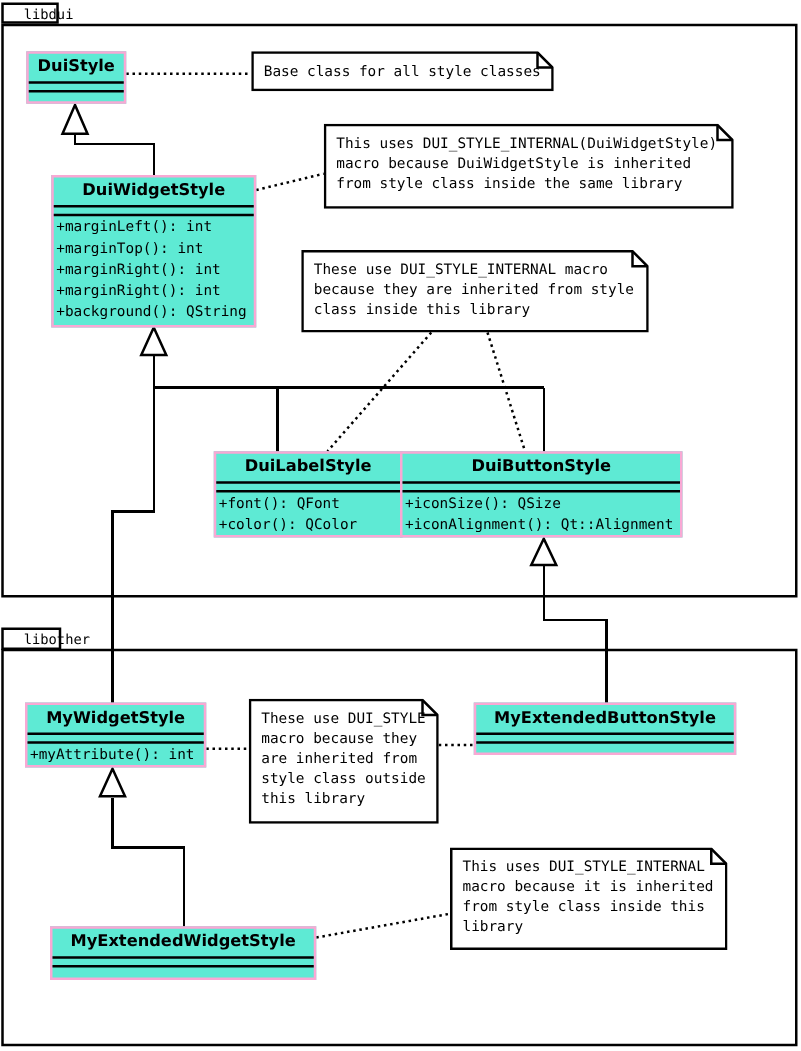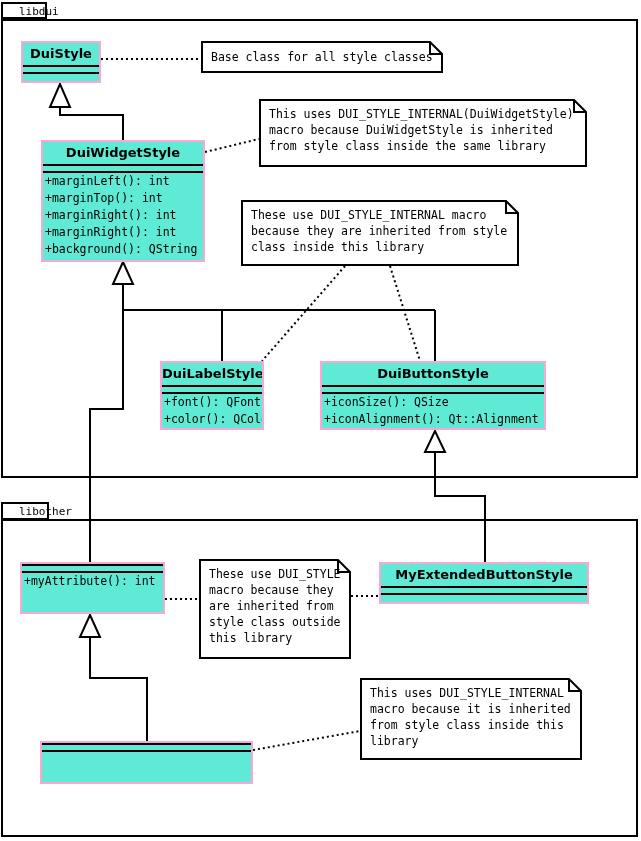--- a/index.html
+++ b/index.html
@@ -77,52 +77,54 @@
     <div class="uml-cmp"></div>
     <div class="uml-ops">
       <div class="uml-op">+marginLeft(): int</div>
       <div class="uml-op">+marginTop(): int</div>
       <div class="uml-op">+marginRight(): int</div>
       <div class="uml-op">+marginRight(): int</div>
       <div class="uml-op">+background(): QString</div>
     </div>
   </div>
 
-  <div class="uml-class" style="left:160px;top:361px;width:104px;height:69px">
+  <div class="uml-class" style="left:171px;top:361px;width:151px;height:69px">
     <div class="uml-title">DuiLabelStyle</div>
     <div class="uml-cmp"></div>
     <div class="uml-ops">
       <div class="uml-op">+font(): QFont</div>
       <div class="uml-op">+color(): QColor</div>
     </div>
   </div>
 
   <div class="uml-class" style="left:320px;top:361px;width:226px;height:69px">
     <div class="uml-title">DuiButtonStyle</div>
     <div class="uml-cmp"></div>
     <div class="uml-ops">
       <div class="uml-op">+iconSize(): QSize</div>
       <div class="uml-op">+iconAlignment(): Qt::Alignment</div>
     </div>
   </div>
 
   <div class="uml-class" style="left:20px;top:562px;width:145px;height:52px">
+    <div class="uml-title">MyWidgetStyle</div>
     <div class="uml-cmp"></div>
     <div class="uml-ops">
       <div class="uml-op">+myAttribute(): int</div>
     </div>
   </div>
 
   <div class="uml-class" style="left:379px;top:562px;width:210px;height:42px">
     <div class="uml-title">MyExtendedButtonStyle</div>
     <div class="uml-cmp"></div>
     <div class="uml-cmp"></div>
   </div>
 
   <div class="uml-class" style="left:40px;top:741px;width:213px;height:43px">
+    <div class="uml-title">MyExtendedWidgetStyle</div>
     <div class="uml-cmp"></div>
     <div class="uml-cmp"></div>
   </div>
 
   <div class="note" style="left:201px;top:41px;width:242px;height:32px">
       <svg width="242" height="32" class="note-shape">
         <path d="M1,1 H229 L241,13 V31 H1 Z" fill="#ffffff" stroke="#000000" stroke-width="2"></path>
         <path d="M229,1 V13 H241" fill="none" stroke="#000000" stroke-width="2"></path>
       </svg>
     <div class="note-text" style="padding-top:8px">Base class for all style classes</div>

